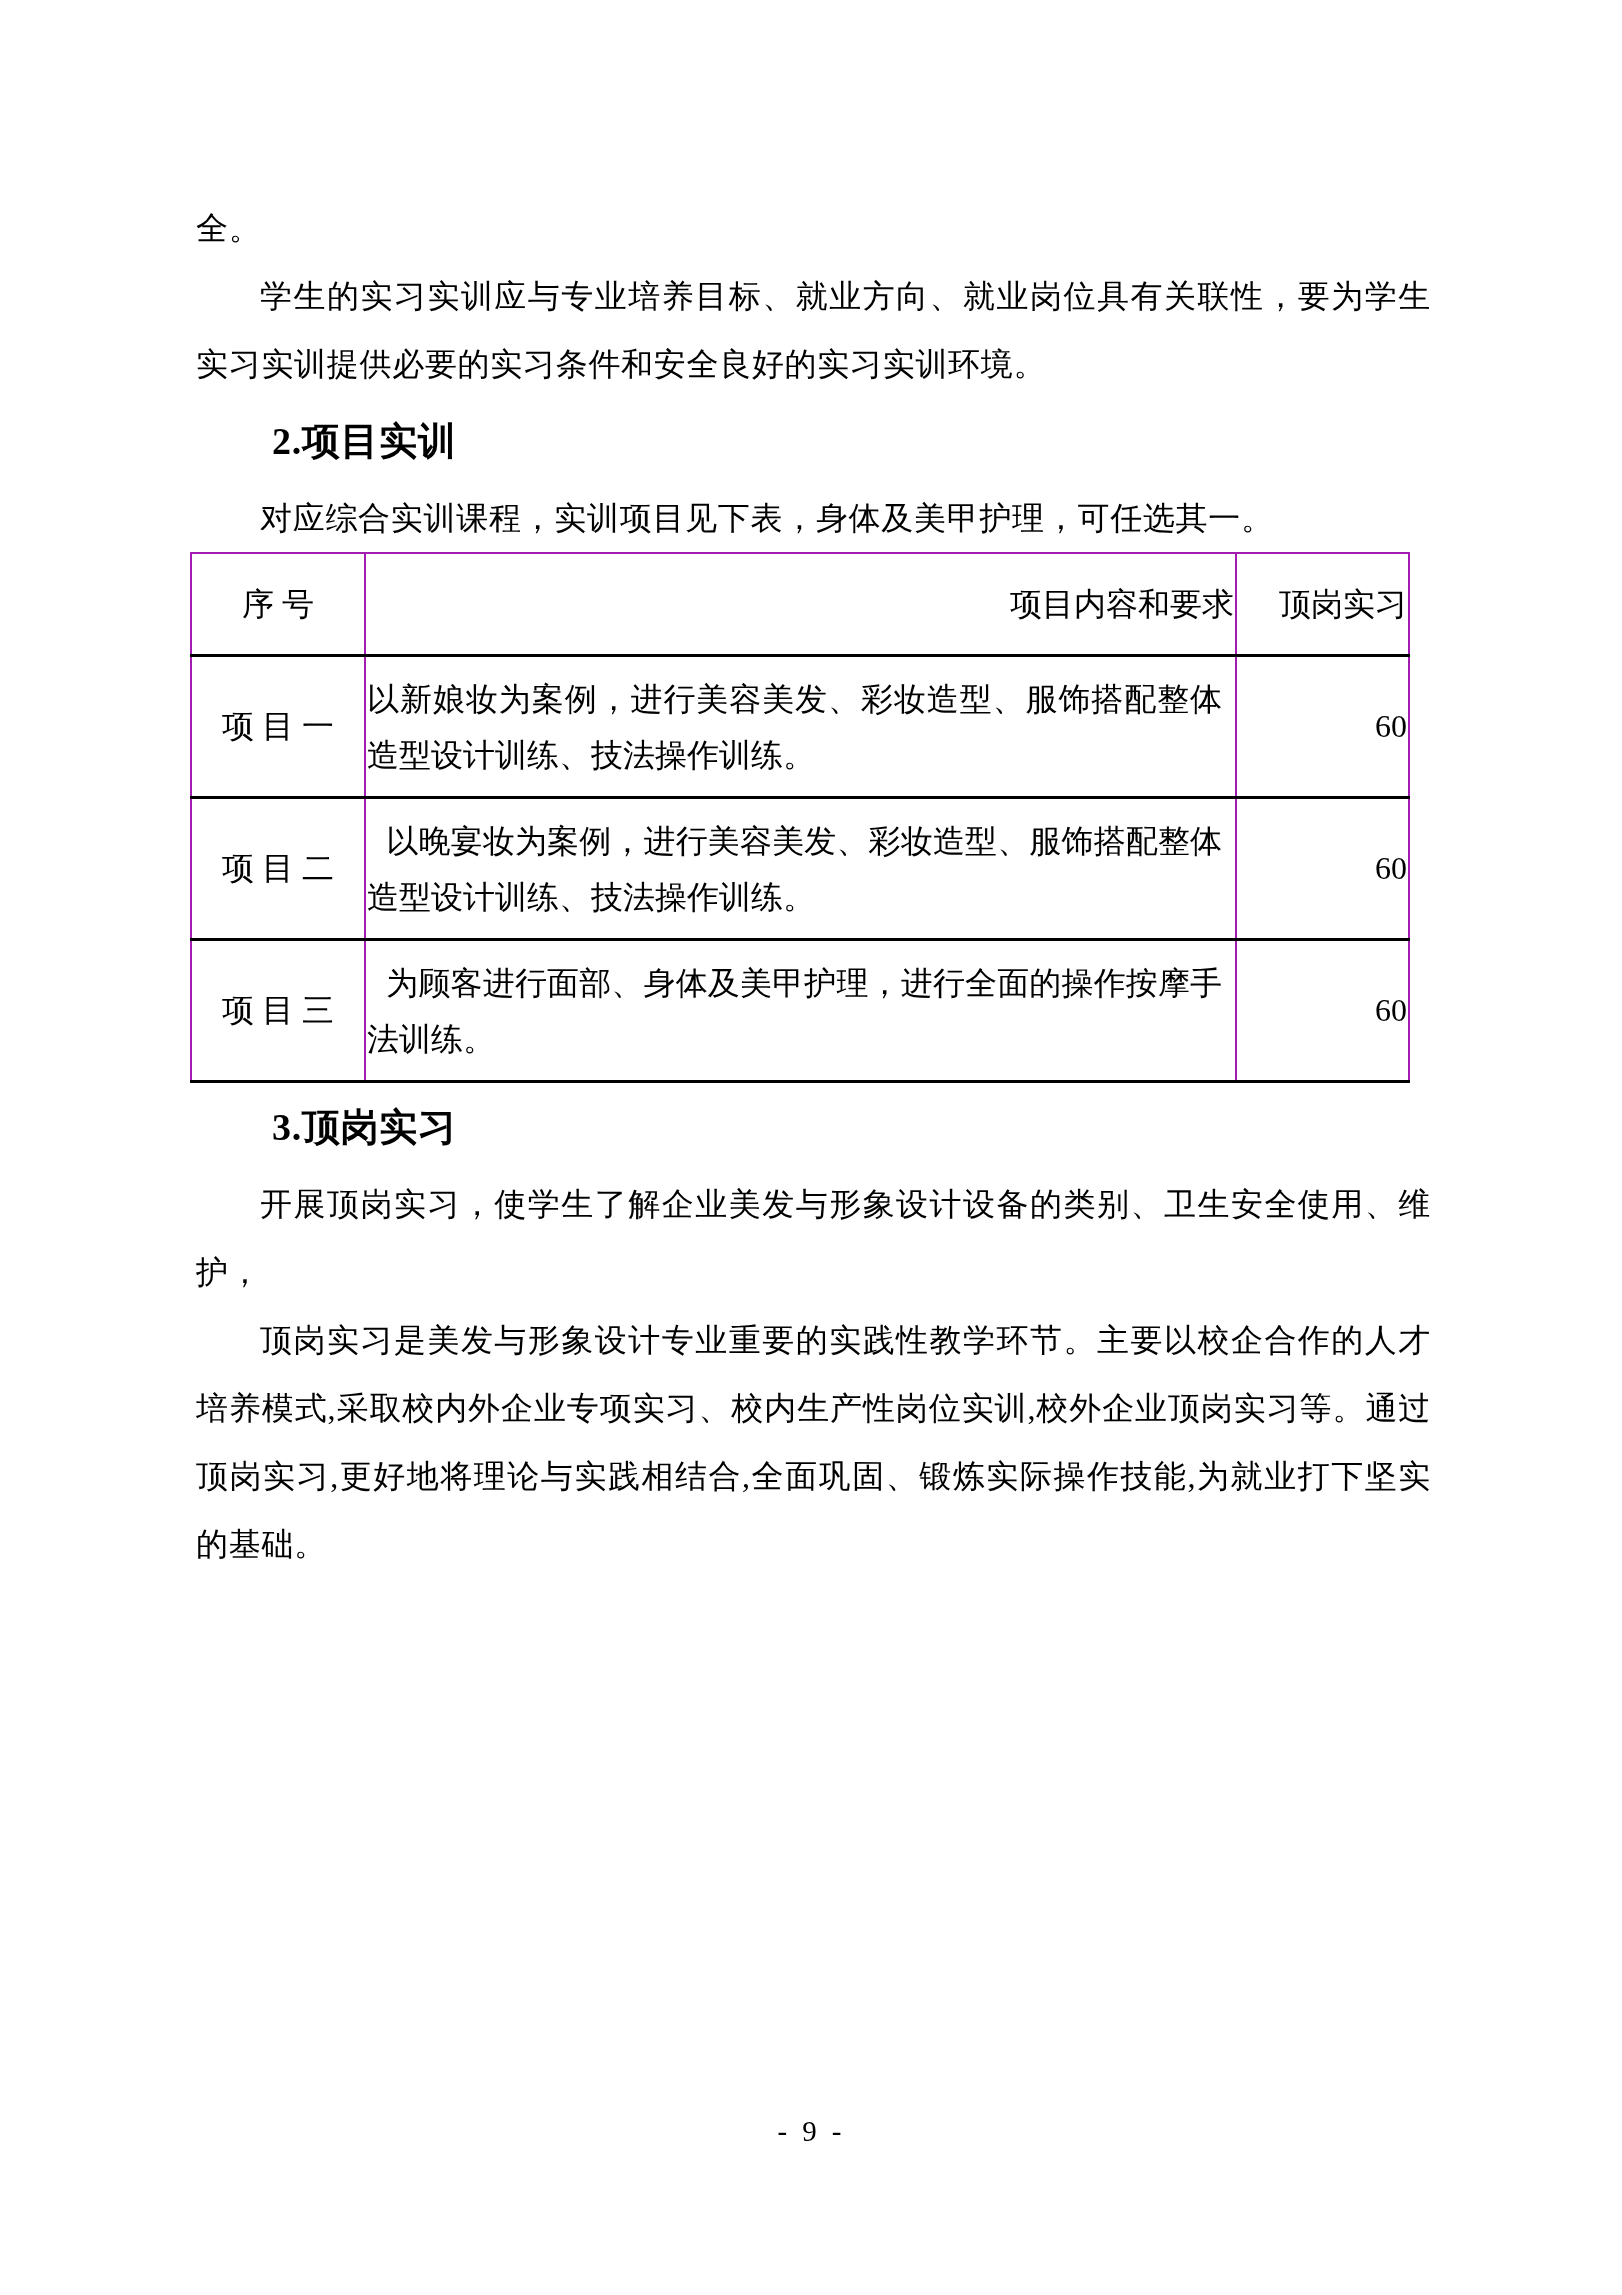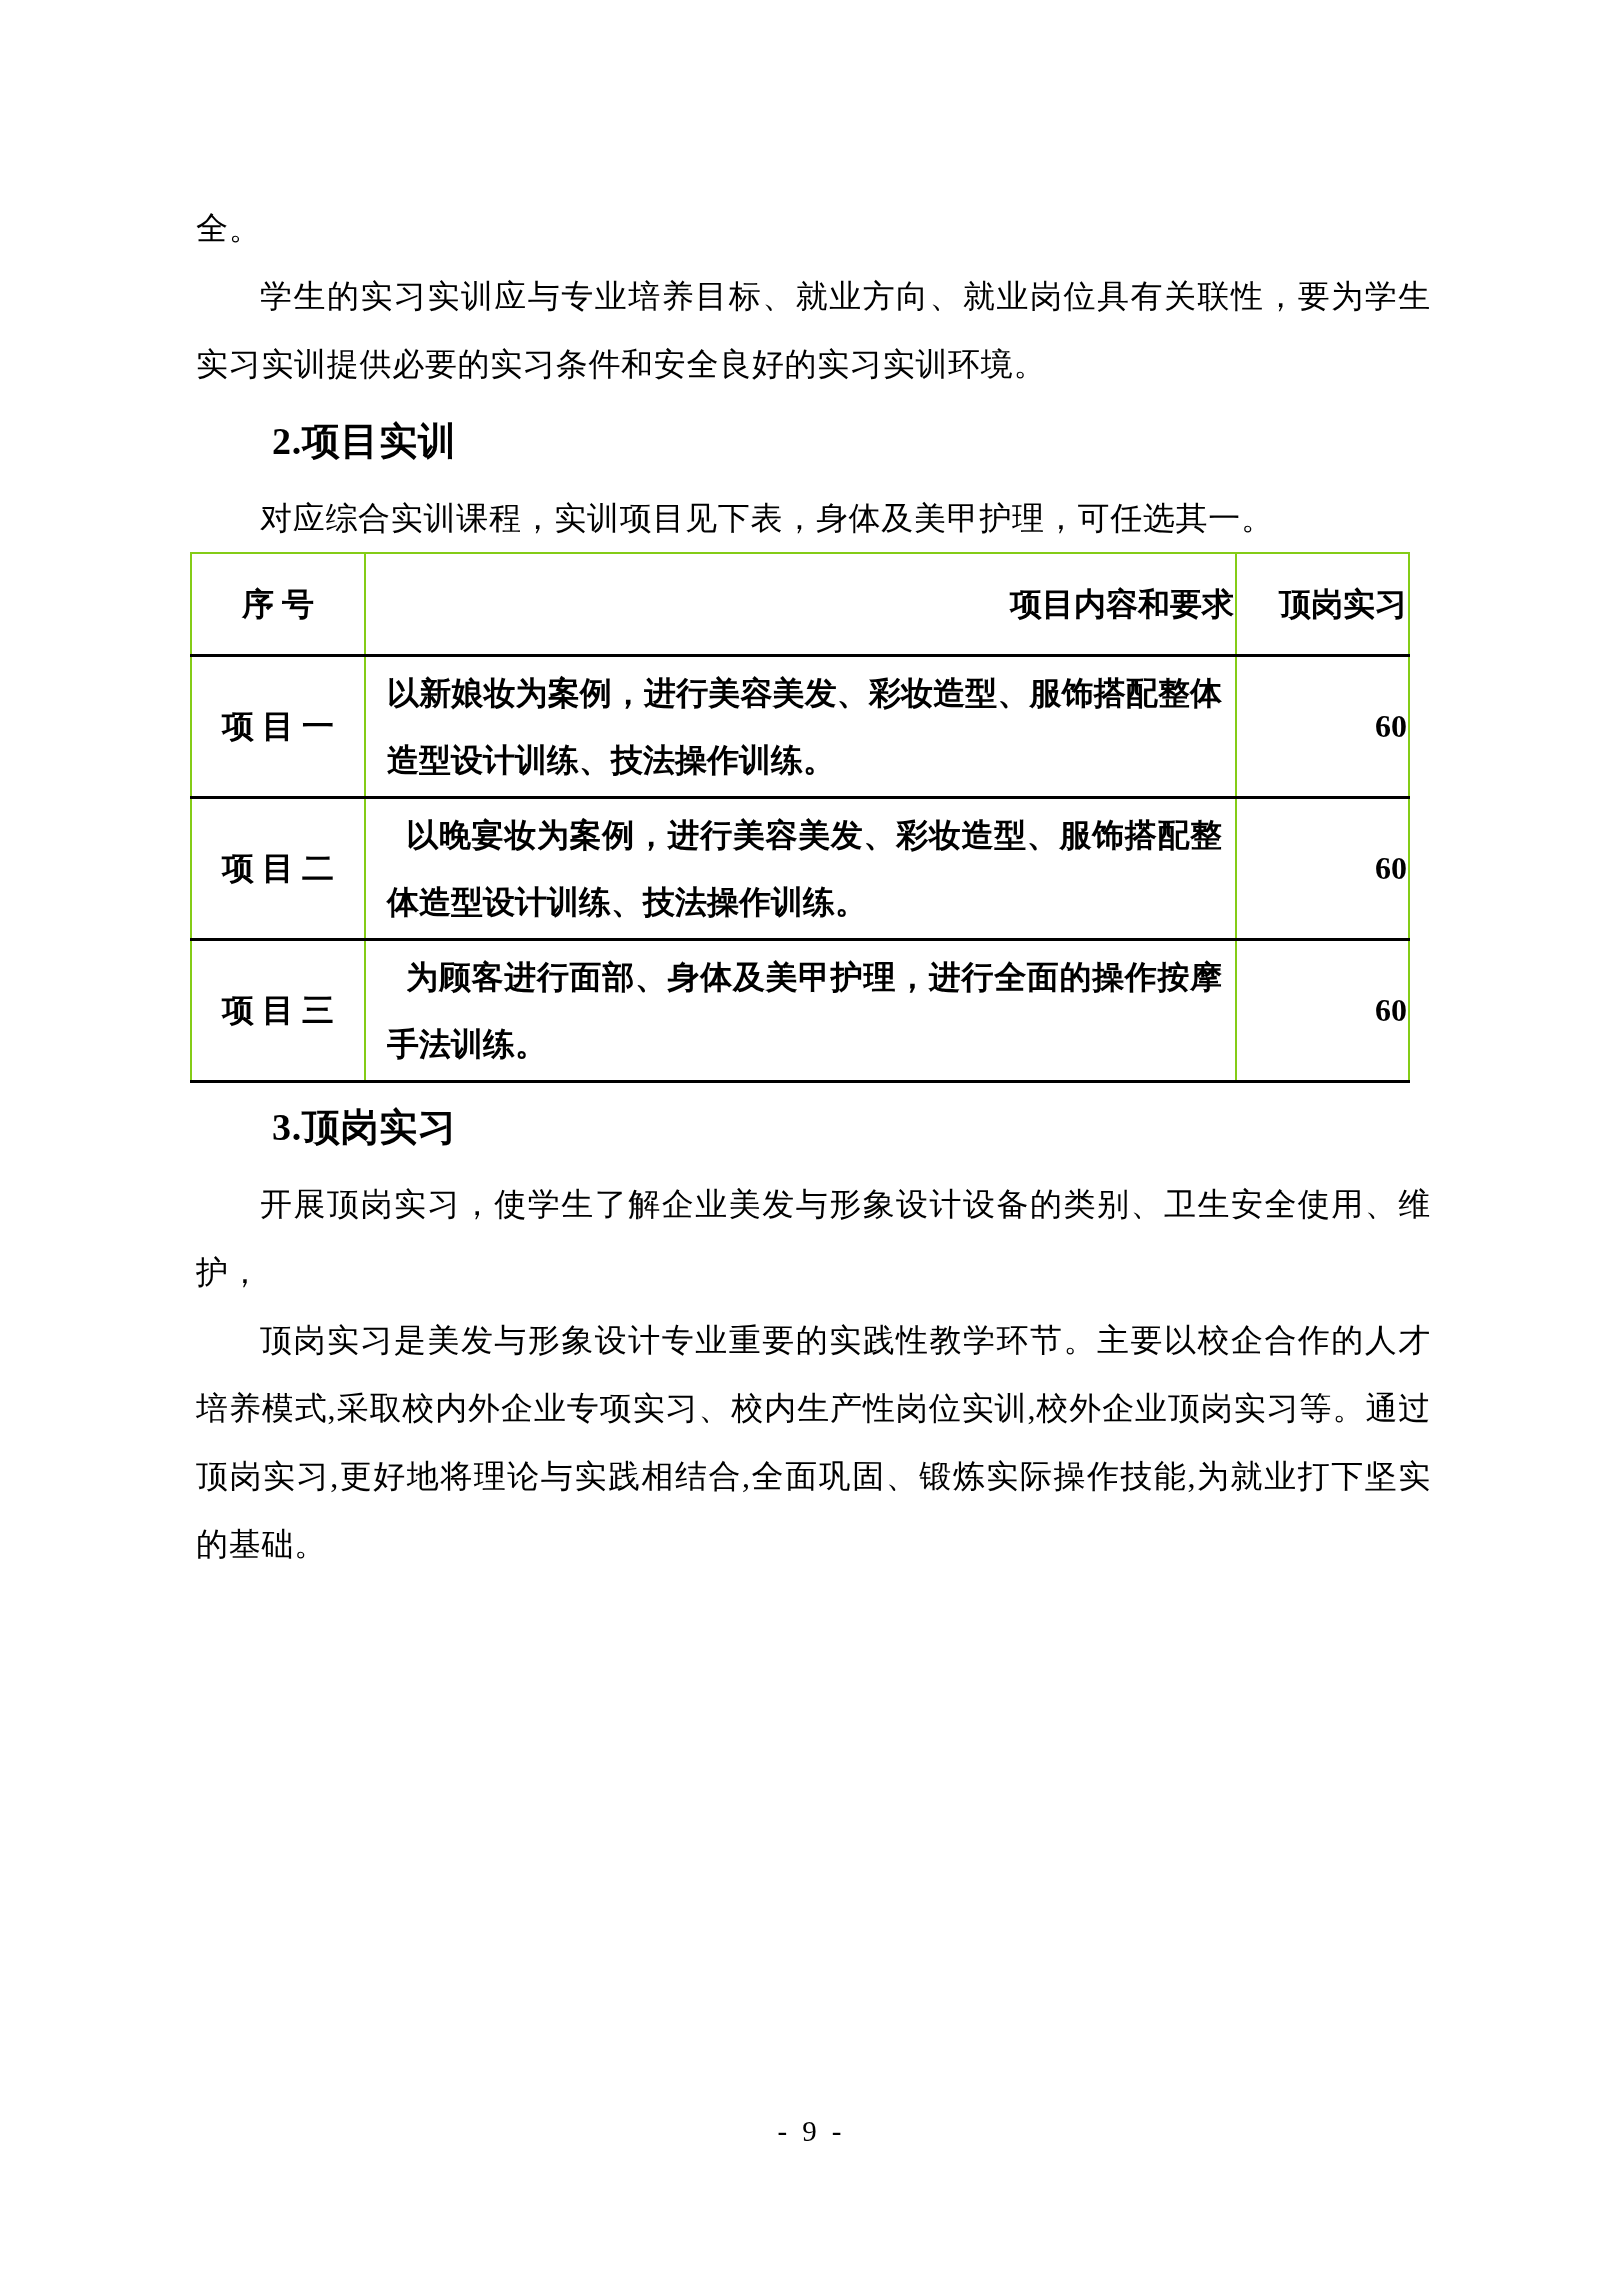--- a/index.html
+++ b/index.html
@@ -45,44 +45,44 @@
     border-collapse: collapse;
     table-layout: fixed;
     width: 1218px;
     margin-left: -5.9px;
     margin-top: 0;
   }
   table.training col.c-no    { width: 174px; }
   table.training col.c-desc  { width: 871px; }
   table.training col.c-hours { width: 173px; }
   table.training th, table.training td {
-    border: 2px solid #84cc16;
-    font-weight: bold;
+    border: 2px solid #a21caf;
+    font-weight: normal;
     font-size: 32px;
     vertical-align: middle;
     background: #fff;
   }
   table.training tr { border-top: 3.3px solid #000; border-bottom: 3.3px solid #000; }
   table.training tr.head-row { border-top: 2.6px solid #000; }
   table.training tr.head-row th { height: 98px; }
   table.training tr.data-row td { height: 137px; }
   .cell-center {
     text-align: right;
     line-height: 65px;
   }
   .cell-no {
     text-align: center;
     letter-spacing: 0.25em;
     text-indent: 0.25em;
     line-height: 65px;
   }
   .cell-content {
     text-align: justify;
-    padding: 0 13px 0 21px;
-    line-height: 67px;
+    padding: 0 13px 0 1px;
+    line-height: 56px;
   }
   .cell-content.lead-space { text-indent: 0.6em; }
   .footer {
     position: absolute;
     left: 0;
     top: 2115px;
     width: 100%;
     text-align: center;
     font-size: 29px;
     letter-spacing: 3.9px;

